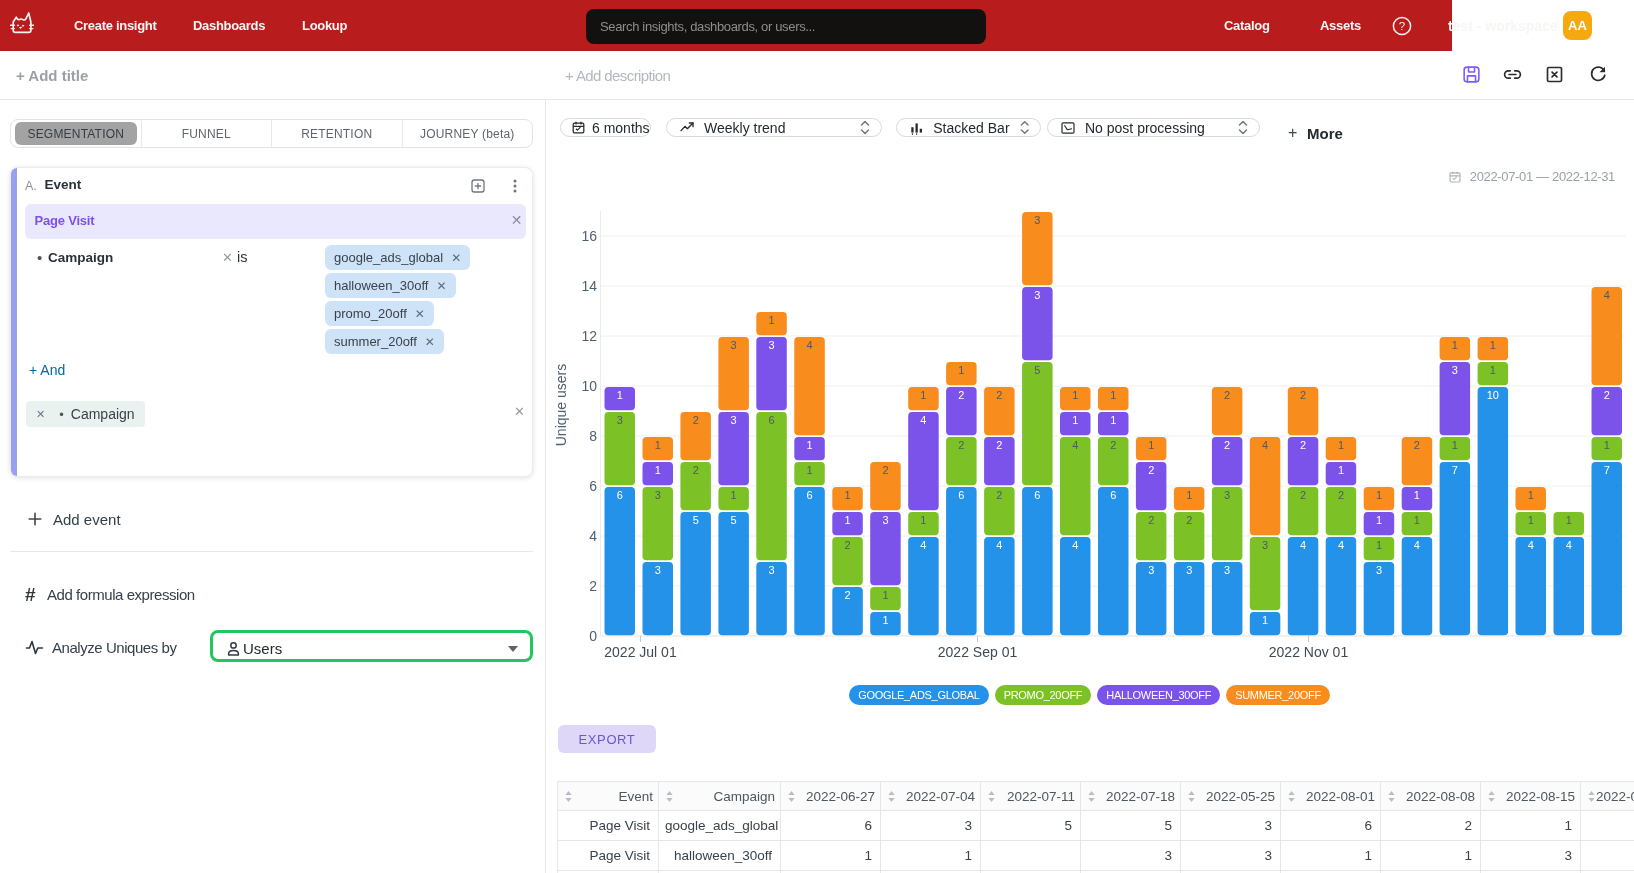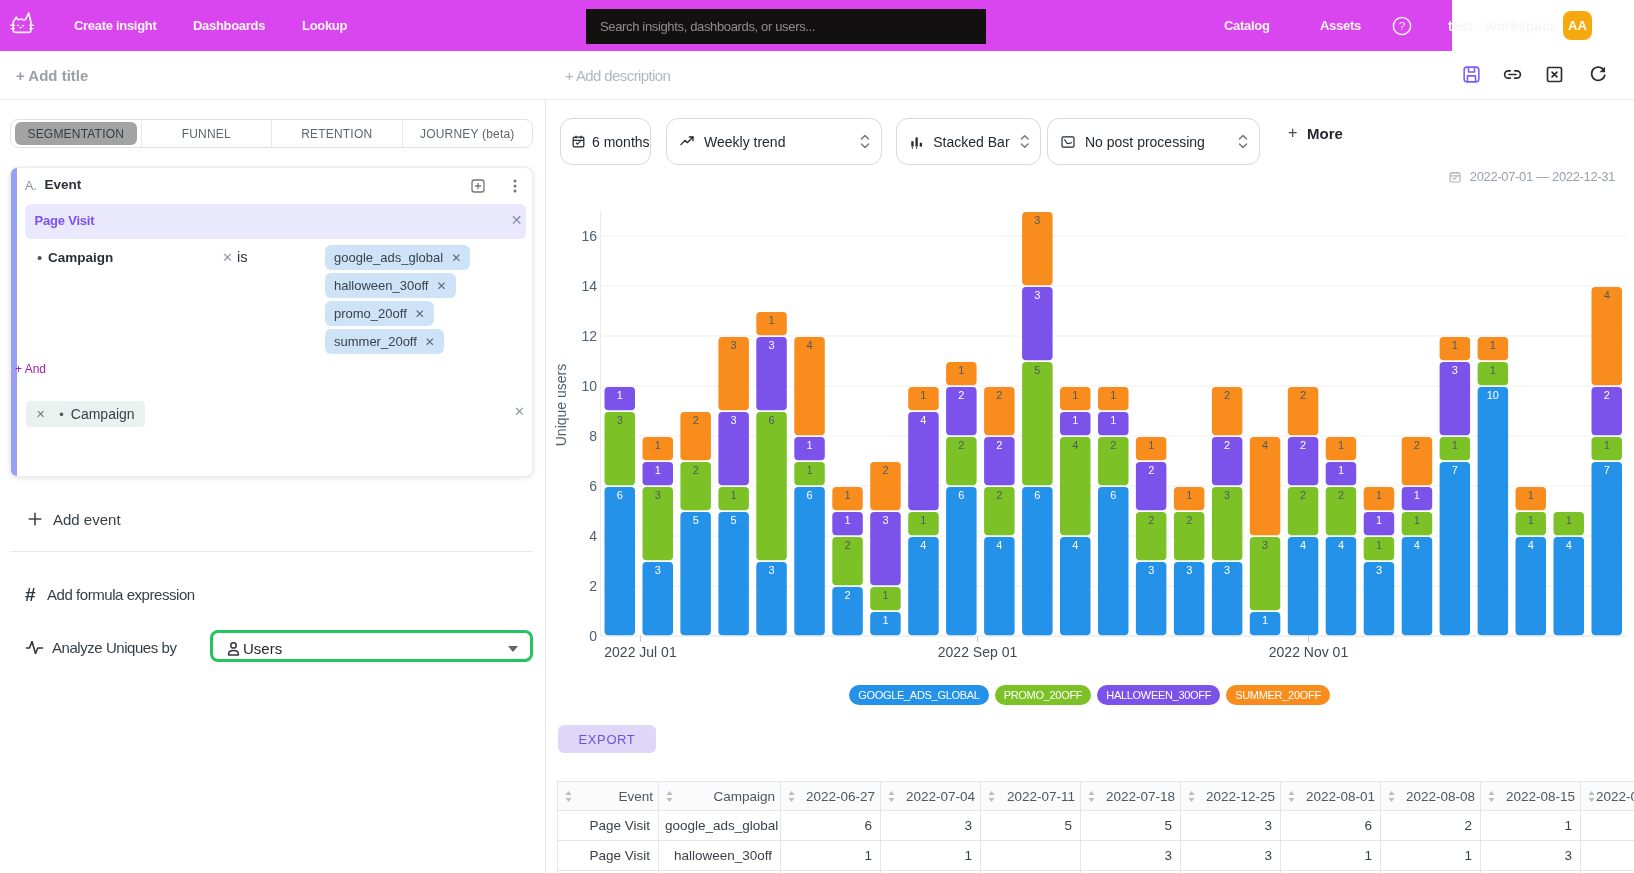--- a/index.html
+++ b/index.html
@@ -2,25 +2,25 @@
 <html><head>
 <meta charset="utf-8">
 <style>
 * { margin:0; padding:0; box-sizing:border-box; }
 html,body { width:1634px; height:873px; overflow:hidden; background:#fff;
   font-family:"Liberation Sans",sans-serif; }
 body { position:relative; }
 .abs { position:absolute; }
 
 
-.topnav { position:absolute; left:0; top:0; width:1452px; height:51px; background:#d946ef; }
+.topnav { position:absolute; left:0; top:0; width:1452px; height:51px; background:#b91c1c; }
 .navitem { position:absolute; top:0; height:51px; display:flex; align-items:center;
   color:#f7f6f5; font-size:13px; font-weight:700; letter-spacing:-0.3px; white-space:nowrap; }
 .search { position:absolute; left:586px; top:9px; width:400px; height:35px;
-  background:#131110; border-radius:0; display:flex; align-items:center;
+  background:#131110; border-radius:8px; display:flex; align-items:center;
   color:#8f8d8b; font-size:13px; letter-spacing:-0.35px; padding-left:14px; }
 .avatar { position:absolute; left:1563px; top:11px; width:29px; height:29px;
   background:#f6a80f; border-radius:8px; color:#fff; font-size:13px; font-weight:700;
   display:flex; align-items:center; justify-content:center; }
 
 
 .toolbar { position:absolute; left:0; top:51px; width:1634px; height:49px; background:#fff;
   border-bottom:1px solid #e7e7e9; }
 .addtitle { position:absolute; left:16px; top:67px; font-size:15px; font-weight:600; color:#9b9fa6; }
 .adddesc { position:absolute; left:565px; top:67px; font-size:15px; font-weight:400; letter-spacing:-0.6px; color:#b3b7be; }
@@ -58,21 +58,21 @@
 .cu { position:absolute; left:12.5px; top:265px; width:501px; height:38px; background:#eff4fc;
   border-radius:6px; }
 .cu span { position:absolute; left:24px; top:11px; font-size:14px; font-weight:700; color:#2a3138; }
 
 .leftrow { position:absolute; font-size:15px; color:#353f48; }
 .divider { position:absolute; left:10px; top:551px; width:523px; height:1px; background:#e8e8ea; }
 .aselect { position:absolute; left:210px; top:630px; width:323px; height:32px;
   border:3px solid #22c55e; border-radius:8px; }
 
 
-.ctl { position:absolute; top:118px; height:47px; border:1px solid #d9d9de; border-radius:12px;
+.ctl { position:absolute; top:118px; height:19px; border:1px solid #d9d9de; border-radius:12px;
   background:#fff; display:flex; align-items:center; font-size:14px; color:#23292f; white-space:nowrap; }
 .chev { margin-left:auto; }
 
 .daterange { position:absolute; top:169px; right:19px; display:flex; align-items:center;
   font-size:13px; letter-spacing:-0.35px; color:#9aa1a9; }
 
 
 .legend { position:absolute; left:545px; top:685px; width:1089px; display:flex;
   justify-content:center; gap:6px; }
 .pill { height:20px; border-radius:10px; color:#fff; font-size:11px; letter-spacing:-0.3px;
@@ -169,21 +169,21 @@
   <div class="abs" style="left:26px;top:81px;font-size:15px;color:#555">•</div>
   <div class="abs" style="left:37px;top:82px;font-size:13.5px;font-weight:700;color:#2a3138">Campaign</div>
   <div class="abs" style="left:211px;top:82px;font-size:13px;color:#949ba3">✕</div>
   <div class="abs" style="left:226px;top:81px;font-size:14.5px;color:#2a3138">is</div>
 
   <div class="tag" style="top:77px">google_ads_global <span class="x">✕</span></div>
   <div class="tag" style="top:105px">halloween_30off <span class="x">✕</span></div>
   <div class="tag" style="top:133px">promo_20off <span class="x">✕</span></div>
   <div class="tag" style="top:161px">summer_20off <span class="x">✕</span></div>
 
-  <div class="abs" style="left:4px;top:194px;font-size:12px;color:#a21caf">+ And</div>
+  <div class="abs" style="left:18px;top:194px;font-size:14px;color:#0369a1">+ And</div>
 
   <div class="chip">
       <span style="font-size:11px;color:#6d7680">✕</span>
       <span style="margin-left:14px;font-size:13px;color:#555">•</span>
       <span style="margin-left:7px">Campaign</span>
     </div>
   <div class="abs" style="left:503px;top:236px;font-size:13px;color:#949ba3">✕</div>
 
 </div>
 
@@ -571,21 +571,21 @@
               </svg>
               <span>2022-07-18</span>
             </div>
           </th>
 <th>
             <div class="hcell">
               <svg width="9" height="13" viewBox="0 0 9 14" style="flex:none">
                 <path d="M4.5 1.2 L7.8 5.4 H1.2 Z" fill="#b7bdc3"></path>
                 <path d="M4.5 12.8 L1.2 8.6 H7.8 Z" fill="#b7bdc3"></path>
               </svg>
-              <span>2022-12-25</span>
+              <span>2022-05-25</span>
             </div>
           </th>
 <th>
             <div class="hcell">
               <svg width="9" height="13" viewBox="0 0 9 14" style="flex:none">
                 <path d="M4.5 1.2 L7.8 5.4 H1.2 Z" fill="#b7bdc3"></path>
                 <path d="M4.5 12.8 L1.2 8.6 H7.8 Z" fill="#b7bdc3"></path>
               </svg>
               <span>2022-08-01</span>
             </div>

